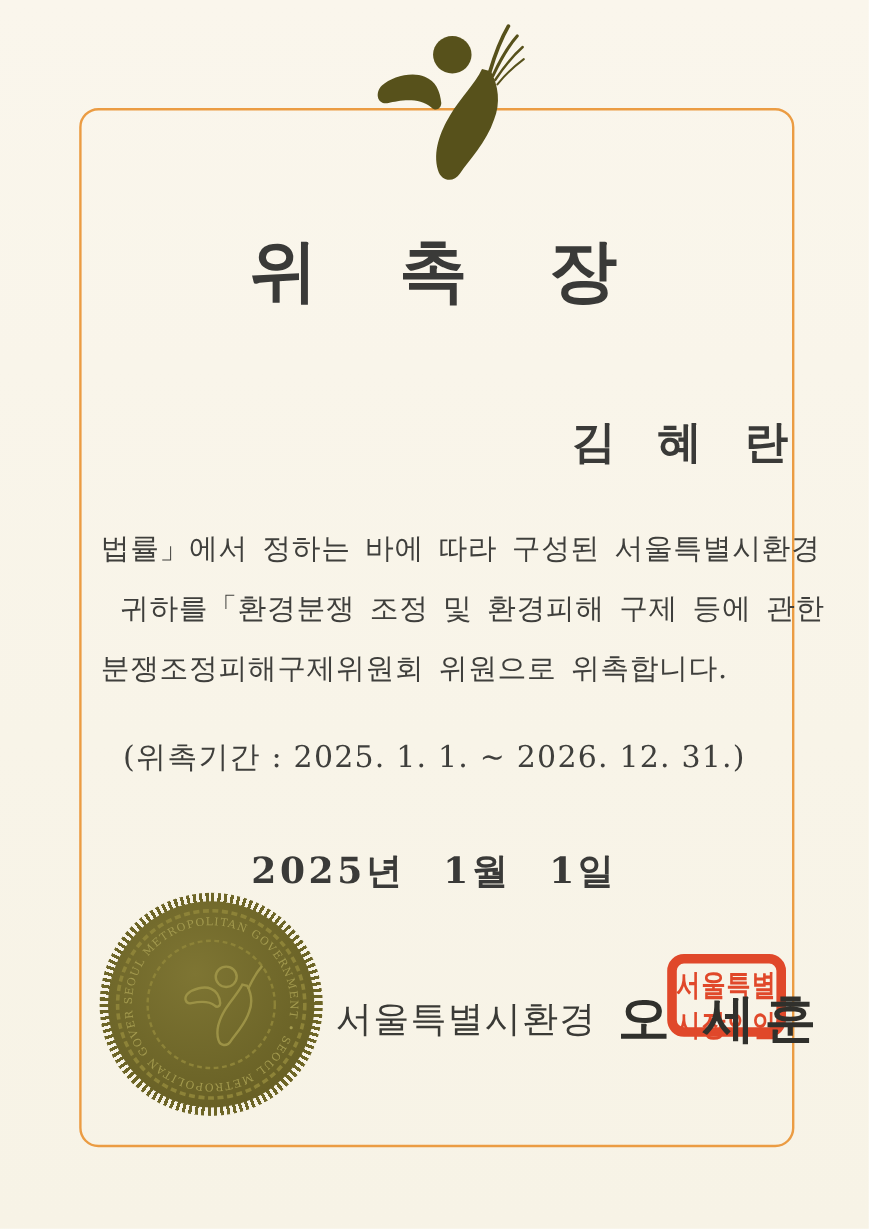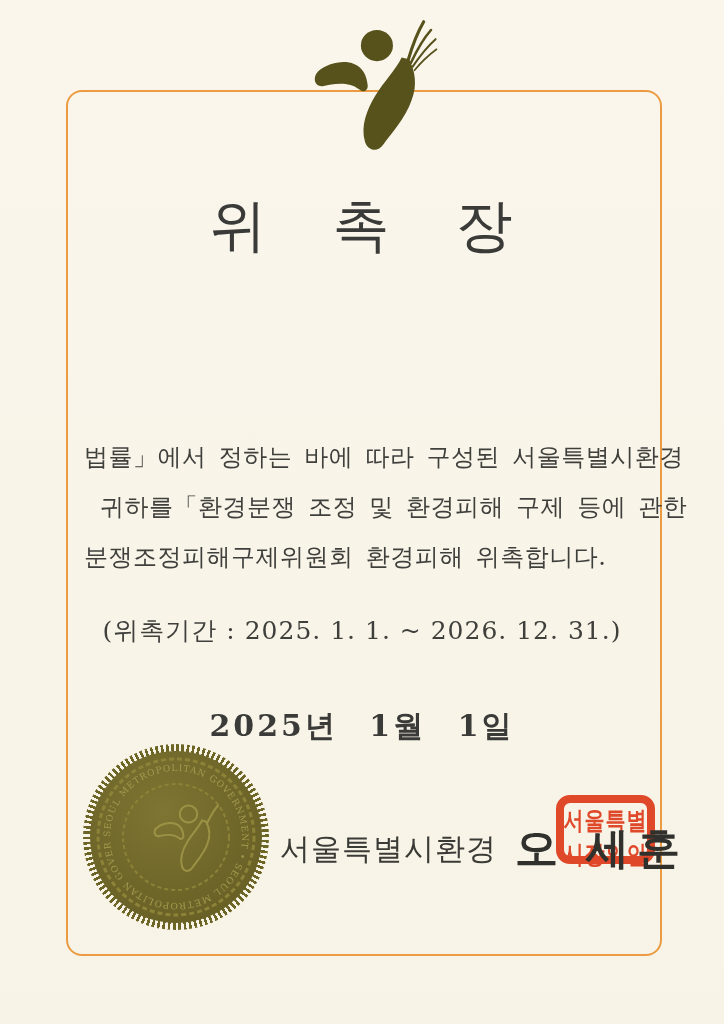--- a/index.html
+++ b/index.html
@@ -11,21 +11,21 @@
     color:#3d3d3b;
     overflow:hidden;
   }
   .frame{
     position:absolute;left:66px;top:90px;width:592px;height:862px;
     border:2px solid #eb9c43;border-radius:16px;
   }
   .logo{position:absolute;left:288px;top:6px;width:165px;height:158px;}
   .cert-title{
     position:absolute;left:0;right:0;top:188px;
-    text-align:center;font-size:57px;font-weight:400;
+    text-align:center;font-size:57px;font-weight:700;
     letter-spacing:2px;word-spacing:44px;color:#3a3a38;
     white-space:nowrap;
   }
   .recipient{
     position:absolute;left:476px;top:344px;
     font-size:37px;font-weight:600;word-spacing:20px;letter-spacing:1px;
     white-space:nowrap;color:#3a3a38;
   }
   .body-text{
     position:absolute;left:84px;top:432px;
@@ -94,25 +94,26 @@
     <g fill="none" stroke="#57511b" stroke-linecap="round">
       <path d="M131,58 C136,41 141,28 148,16" stroke-width="3.4"></path>
       <path d="M134,61 C141,46 148,34 156,25" stroke-width="2.8"></path>
       <path d="M136,65 C144,53 152,43 161,35" stroke-width="2.2"></path>
       <path d="M138,69 C146,59 154,52 162,46" stroke-width="1.8"></path>
     </g>
   </svg>
 
   <div class="cert-title">위 촉 장</div>
 
+  <div class="recipient">김 혜 란</div>
 
   <div class="body-text">
     <div class="body-line">법률」에서 정하는 바에 따라 구성된 서울특별시환경</div>
     <div class="body-line first">귀하를「환경분쟁 조정 및 환경피해 구제 등에 관한</div>
-    <div class="body-line">분쟁조정피해구제위원회 환경피해 위촉합니다.</div>
+    <div class="body-line">분쟁조정피해구제위원회 위원으로 위촉합니다.</div>
   </div>
 
   <div class="term-line">(위촉기간 : 2025. 1. 1. ~ 2026. 12. 31.)</div>
 
   <div class="issue-date">2025년 1월 1일</div>
 
   <div class="gold-seal">
     <div class="seal-spikes"></div>
     <div class="seal-disc"></div>
     <svg class="seal-svg" viewBox="0 0 172 172" aria-hidden="true">

